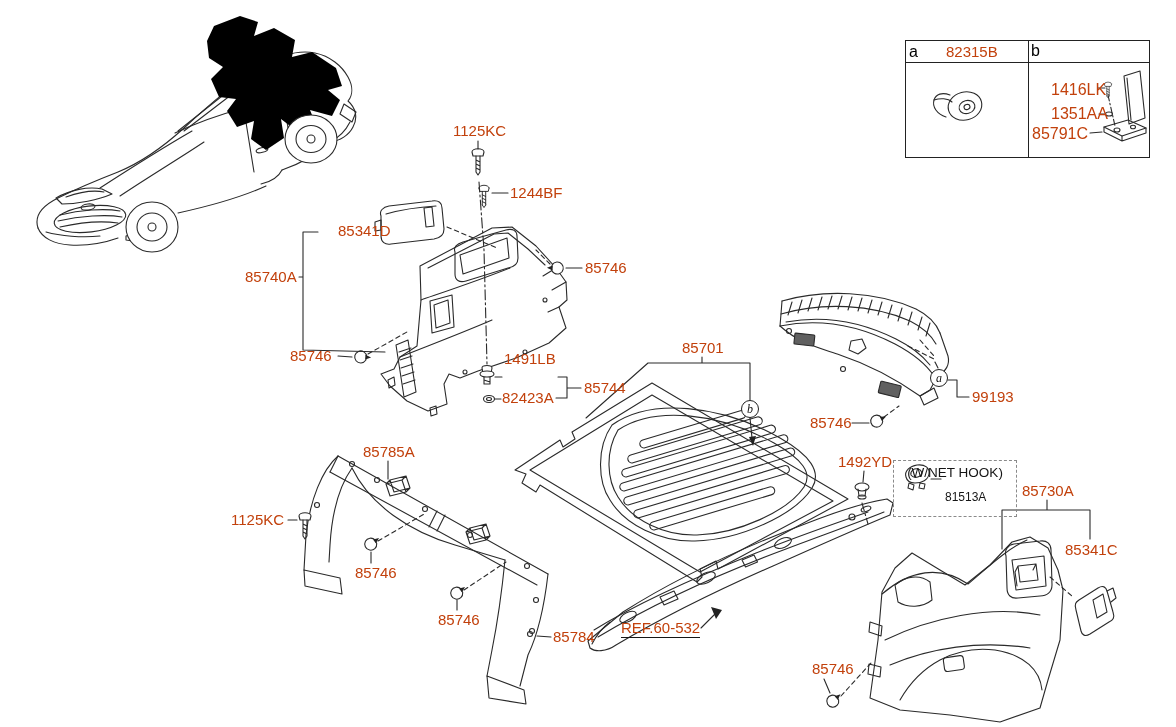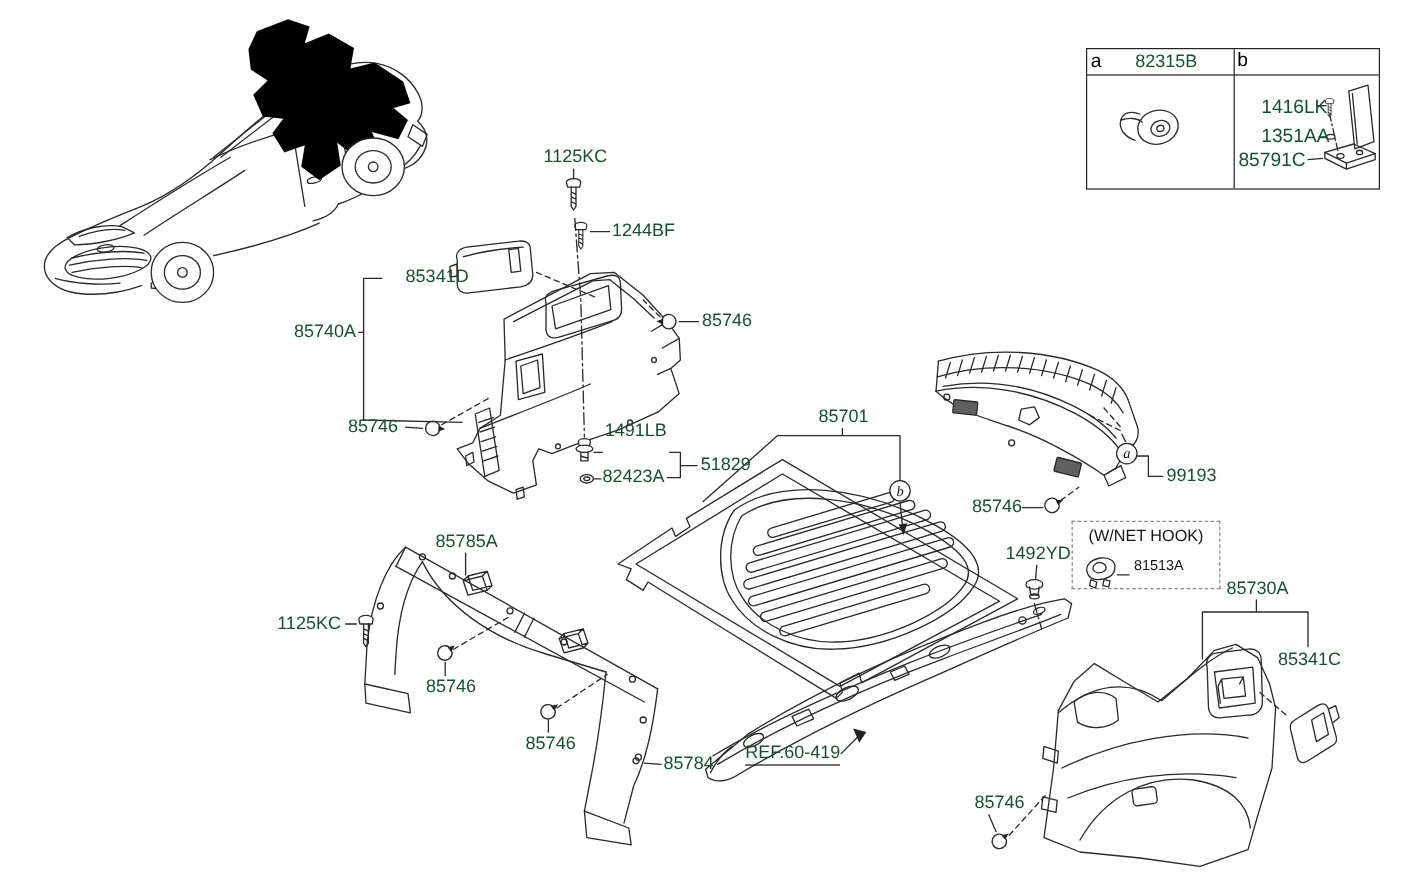--- a/index.html
+++ b/index.html
@@ -1,29 +1,29 @@
 <!DOCTYPE html>
 <html><head>
 <meta charset="utf-8">
 <style>
   html,body{margin:0;padding:0;background:#fff;}
   .stage{position:relative;width:1176px;height:727px;background:#fff;overflow:hidden;
          font-family:"Liberation Sans",sans-serif;}
   .art{position:absolute;left:0;top:0;}
-  .lbl{position:absolute;font-size:15px;line-height:16px;color:#14532d;white-space:nowrap;}
+  .lbl{position:absolute;font-size:15px;line-height:16px;color:#c2410c;white-space:nowrap;}
   .sm{font-size:16px;line-height:14px;}
   .underlined{border-bottom:1.6px solid #151515;padding-bottom:1px;}
   .marker{position:absolute;width:18px;height:18px;border:1.4px solid #222;border-radius:50%;
           background:#fff;display:flex;align-items:center;justify-content:center;
           font:italic 12px "Liberation Serif",serif;color:#111;box-sizing:border-box;}
   .legend{position:absolute;left:905px;top:40px;width:245px;height:118px;
           border:1.4px solid #222;box-sizing:border-box;}
   .legend .hdr{position:absolute;left:0;top:0;width:100%;height:22px;border-bottom:1.2px solid #222;box-sizing:border-box;}
   .legend .vline{position:absolute;left:122px;top:0;width:0;height:100%;border-left:1.2px solid #222;}
-  .nethook{position:absolute;left:893px;top:434px;width:124px;height:57px;
+  .nethook{position:absolute;left:893px;top:460px;width:124px;height:57px;
            border:1.5px dashed #8a8a8a;box-sizing:border-box;background:transparent;}
   .nh-title{position:absolute;left:0;top:4px;width:100%;text-align:center;font-size:13.5px;color:#151515;}
   .nh-part{position:absolute;left:51px;top:29px;font-size:12px;color:#151515;}
 </style>
 </head>
 <body>
 
 <div class="stage">
 
 <svg class="art" width="1176" height="727" viewBox="0 0 1176 727">
@@ -299,30 +299,30 @@
 </svg>
 
 <div class="lbl" style="left:453px;top:123px">1125KC</div>
 <div class="lbl" style="left:510px;top:185px">1244BF</div>
 <div class="lbl" style="left:338px;top:223px">85341D</div>
 <div class="lbl" style="left:245px;top:269px">85740A</div>
 <div class="lbl" style="left:585px;top:260px">85746</div>
 <div class="lbl" style="left:290px;top:348px">85746</div>
 <div class="lbl" style="left:504px;top:351px">1491LB</div>
 <div class="lbl" style="left:502px;top:390px">82423A</div>
-<div class="lbl" style="left:584px;top:380px">51829</div>
+<div class="lbl" style="left:584px;top:380px">85744</div>
 <div class="lbl" style="left:682px;top:340px">85701</div>
 <div class="lbl" style="left:972px;top:389px">99193</div>
 <div class="lbl" style="left:810px;top:415px">85746</div>
 <div class="lbl" style="left:363px;top:444px">85785A</div>
 <div class="lbl" style="left:231px;top:512px">1125KC</div>
 <div class="lbl" style="left:355px;top:565px">85746</div>
 <div class="lbl" style="left:438px;top:612px">85746</div>
 <div class="lbl" style="left:553px;top:629px">85784</div>
-<div class="lbl underlined" style="left:621px;top:620px">REF.60-419</div>
+<div class="lbl underlined" style="left:621px;top:620px">REF.60-532</div>
 <div class="lbl" style="left:838px;top:454px">1492YD</div>
 <div class="lbl" style="left:1022px;top:483px">85730A</div>
 <div class="lbl" style="left:1065px;top:542px">85341C</div>
 <div class="lbl" style="left:812px;top:661px">85746</div>
 
 <div class="marker" style="left:741px;top:400px">b</div>
 <div class="marker" style="left:930px;top:369px">a</div>
 
 <div class="nethook">
   <div class="nh-title">(W/NET HOOK)</div>

